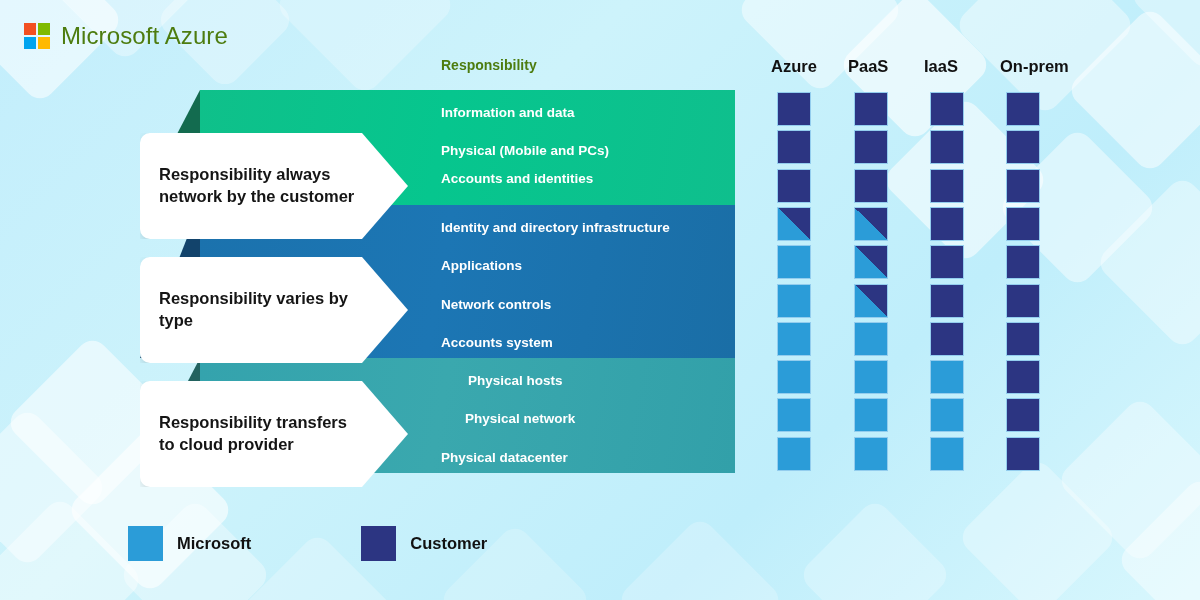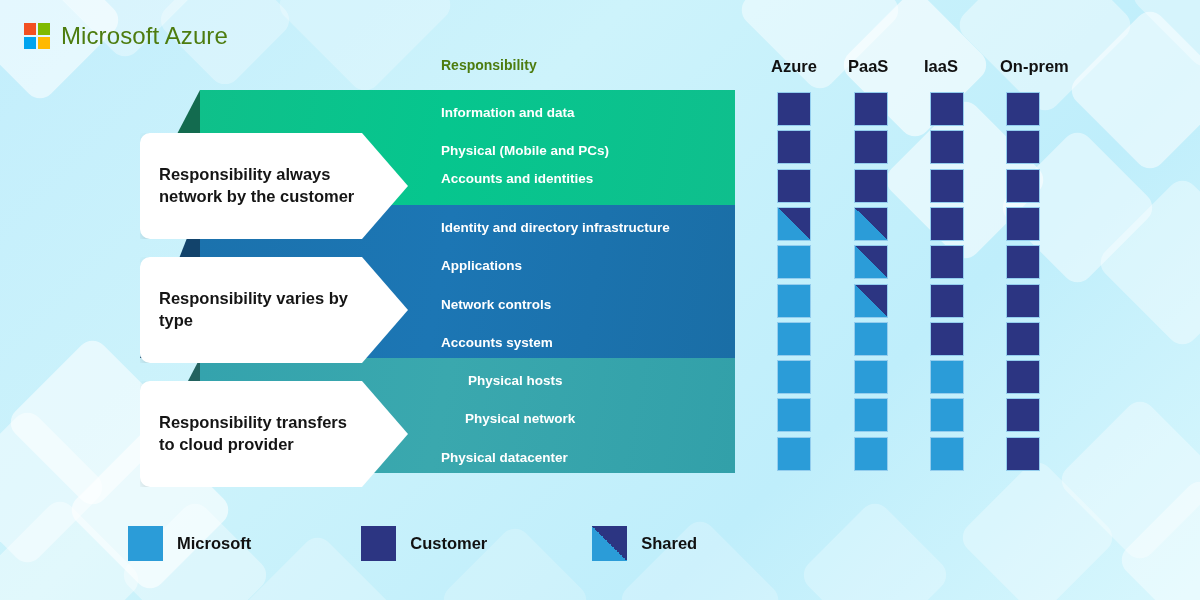--- a/index.html
+++ b/index.html
@@ -242,17 +242,13 @@
 
 <div id="legend">
     <div class="legend-item">
       <div class="legend-swatch microsoft"></div>
       <div class="legend-label">Microsoft</div>
     </div>
     <div class="legend-item" style="margin-left: 110px;">
       <div class="legend-swatch customer"></div>
       <div class="legend-label">Customer</div>
     </div>
-    <div class="legend-item" style="margin-left: 105px;">
-      <div class="legend-swatch shared"></div>
-      <div class="legend-label">Shared</div>
-    </div>
   </div>
 
 </body></html>

